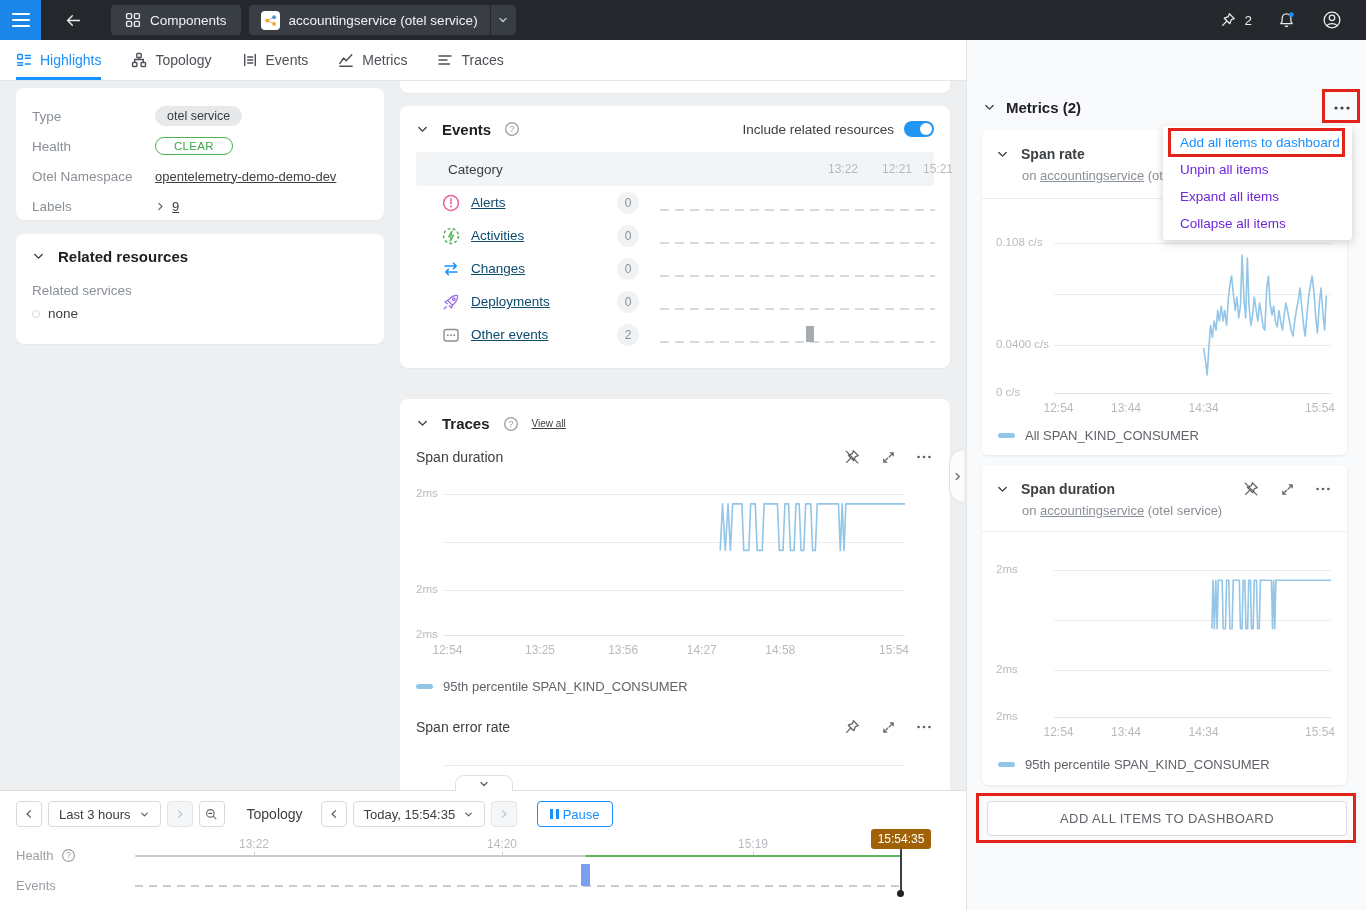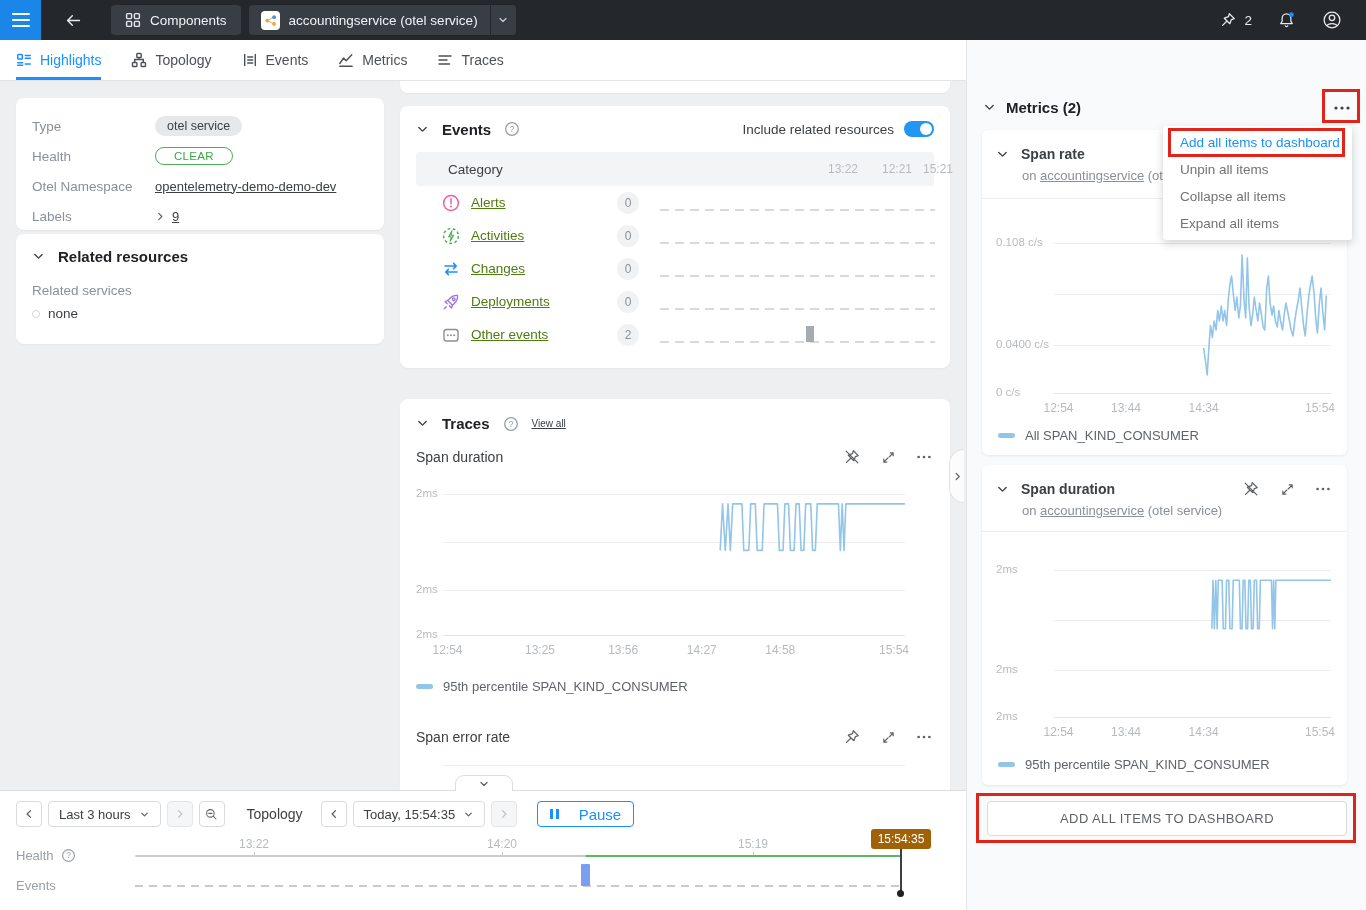--- a/index.html
+++ b/index.html
@@ -27,21 +27,21 @@
   .navbar { position:absolute; left:0; top:40px; width:966px; height:41px; background:#fff; border-bottom:1px solid #e2e4e6; display:flex; align-items:stretch; gap:30px; padding:0 0 0 16px; z-index:5; }
   .nav-tab { display:flex; align-items:center; gap:8px; color:#4d5156; font-size:14px; cursor:pointer; position:relative; }
   .nav-tab.active { color:#1890ff; }
   .nav-tab.active::after { content:""; position:absolute; left:0; right:0; bottom:0; height:3px; background:#1890ff; }
 
   
   .content { position:absolute; left:0; top:81px; width:966px; height:709px; background:#edeff0; overflow:hidden; }
   .card { position:absolute; background:#fff; border-radius:8px; box-shadow:0 1px 2px rgba(0,0,0,.04); }
 
   
-  .card-details { left:16px; top:17px; width:368px; height:132px; padding:13px 16px; }
+  .card-details { left:16px; top:7px; width:368px; height:132px; padding:13px 16px; }
   .prop-row { display:flex; align-items:center; height:30px; }
   .prop-label { width:123px; color:#8a9097; font-size:13.5px; }
   .chip { background:#e7e8ea; color:#3c4043; border-radius:11px; padding:3px 12px; font-size:12.5px; }
   .pill-clear { border:1px solid #4caf50; color:#3da844; border-radius:11px; padding:2px 18px; font-size:11.5px; letter-spacing:.3px; }
   .lnk { color:#3c4043; text-decoration:underline; cursor:pointer; }
   .labels-val { display:flex; align-items:center; gap:6px; }
 
   
   .card-related { left:16px; top:153px; width:368px; height:110px; padding:14px 16px; }
   .sec-head { display:flex; align-items:center; gap:13px; }
@@ -60,21 +60,21 @@
   .card-events { left:400px; top:25px; width:550px; height:262px; }
   .ev-head { display:flex; align-items:center; height:46px; padding:0 16px; }
   .ev-head-right { margin-left:auto; display:flex; align-items:center; gap:10px; font-size:13.5px; color:#3c4043; }
   .toggle { width:30px; height:16px; border-radius:8px; background:#2196f3; position:relative; cursor:pointer; }
   .toggle .knob { position:absolute; right:2px; top:2px; width:12px; height:12px; border-radius:50%; background:#fff; }
   .ev-tablehead { margin:0 16px; height:34px; background:#f3f4f6; border-radius:3px; display:flex; align-items:center; position:relative; color:#3c4043; }
   .ev-cat { padding-left:32px; font-size:13.5px; }
   .ev-time { position:absolute; top:10px; color:#b7bbbf; font-size:12px; transform:translateX(-50%); }
   .ev-row { display:flex; align-items:center; height:33px; padding-left:41px; position:relative; }
   .ev-ic { width:20px; height:20px; margin-right:10px; flex:none; display:flex; }
-  .ev-lbl { font-size:13.5px; color:#4d7c0f; text-decoration:underline; cursor:pointer; }
+  .ev-lbl { font-size:13.5px; color:#0c4a6e; text-decoration:underline; cursor:pointer; }
   .ev-count { position:absolute; left:217px; width:22px; height:22px; border-radius:50%; background:#f1f2f4; color:#8a9097; font-size:12px; display:flex; align-items:center; justify-content:center; }
   .ev-spark { position:absolute; left:260px; right:15px; height:20px; }
   .ev-dash { position:absolute; left:0; right:0; bottom:2px; height:2px;
      background:repeating-linear-gradient(90deg,#d7d9db 0 9px,transparent 9px 15px); }
   .ev-bar { position:absolute; bottom:3px; width:8px; height:16px; background:#a6abb1; }
 
   
   .card-traces { left:400px; top:318px; width:550px; height:480px; border-radius:8px 8px 0 0; }
   .tr-head { display:flex; align-items:center; gap:13px; padding:16px 16px 0 16px; }
   .chart-titlerow { position:absolute; left:16px; right:16px; display:flex; align-items:center; }
@@ -114,38 +114,38 @@
   .rp-card-title { font-size:14px; font-weight:bold; color:#3c4043; }
   .rp-card-sub { padding:4px 14px 0 40px; color:#8a9097; font-size:13px; white-space:nowrap; overflow:hidden; }
   .rp-card-sub .lnk { color:#8a9097; }
   .rp-divider { position:absolute; left:0; right:0; height:1px; background:#ededee; }
 
   
   .add-all-btn { position:absolute; left:20px; top:761px; width:360px; height:35px; background:#fff; border:1px solid #d9dbdd; border-radius:4px; color:#5f6368; font-size:13px; letter-spacing:.4px; display:flex; align-items:center; justify-content:center; cursor:pointer; }
 
   
   .menu { position:absolute; left:1163px; top:126px; width:189px; background:#fff; border-radius:3px; box-shadow:0 3px 10px rgba(0,0,0,.18); padding:3px 0; z-index:50; }
-  .menu-item { height:27px; display:flex; align-items:center; padding:0 17px; font-size:13.5px; color:#737373; cursor:pointer; white-space:nowrap; }
+  .menu-item { height:27px; display:flex; align-items:center; padding:0 17px; font-size:13.5px; color:#6d28d9; cursor:pointer; white-space:nowrap; }
   .menu-item.hl { color:#1890ff; }
 
   
   .redbox { position:absolute; border:3px solid #e2231a; z-index:60; pointer-events:none; }
   .rb1 { left:1322px; top:89px; width:38px; height:34px; }
   .rb2 { left:1168px; top:128px; width:177px; height:29px; }
   .rb3 { left:976px; top:793px; width:380px; height:50px; }
 
   
   .bottombar { position:absolute; left:0; top:790px; width:966px; height:120px; background:#fff; border-top:1px solid #dcdee0; z-index:8; }
   .collapse-tab { position:absolute; left:455px; top:-16px; width:58px; height:16px; background:#fff; border:1px solid #dcdee0; border-bottom:none; border-radius:9px 9px 0 0; display:flex; align-items:center; justify-content:center; color:#5f6368; cursor:pointer; }
   .bb-controls { position:absolute; left:16px; top:10px; display:flex; align-items:center; gap:6px; }
   .sq-btn { width:26px; height:26px; border:1px solid #d9dbdd; border-radius:4px; background:#fff; display:flex; align-items:center; justify-content:center; color:#5f6368; cursor:pointer; }
   .sq-btn.disabled { background:#f5f6f7; border-color:#e5e6e8; color:#c3c6c9; cursor:default; }
   .dd-btn { height:26px; border:1px solid #d9dbdd; border-radius:4px; background:#fff; display:flex; align-items:center; gap:8px; padding:0 10px; font-size:13px; color:#3c4043; cursor:pointer; }
   .bb-label { font-size:14px; color:#3c4043; margin:0 12px 0 16px; }
-  .pause-btn { height:26px; margin-left:14px; border:1px solid #1890ff; border-radius:4px; background:#fff; color:#1890ff; font-size:15px; display:flex; align-items:center; gap:20px; padding:0 12px; cursor:pointer; }
+  .pause-btn { height:26px; margin-left:14px; border:1px solid #1890ff; border-radius:4px; background:#fff; color:#1890ff; font-size:13px; display:flex; align-items:center; gap:4px; padding:0 12px; cursor:pointer; }
   .pause-ic { display:flex; gap:2.5px; }
   .pause-ic i { display:block; width:3px; height:10px; background:#1890ff; }
 
   .tl-tick-label { position:absolute; top:46px; transform:translateX(-50%); color:#b7bbbf; font-size:12px; }
   .tl-tickmark { position:absolute; top:61px; width:1px; height:5px; background:#c9ccce; }
   .tl-rowlabel { position:absolute; left:16px; color:#9aa0a6; font-size:13px; display:flex; align-items:center; gap:7px; }
   .health-line-gray { position:absolute; left:135px; top:64px; width:450px; height:2px; background:#c9ccce; border-radius:1px; }
   .health-line-green { position:absolute; left:585px; top:64px; width:316px; height:2px; background:#5cb860; border-radius:1px; }
   .events-dash { position:absolute; left:135px; top:94px; width:766px; height:2px;
      background:repeating-linear-gradient(90deg,#c9ccce 0 8px,transparent 8px 14px); }
@@ -526,21 +526,21 @@
             <span style="left:73%">14:58</span>
             <span class="last">15:54</span>
           </div>
         </div>
       </div>
       <div class="legend" style="left:16px; top:280px">
         <span class="swatch"></span>
         <span>95th percentile SPAN_KIND_CONSUMER</span>
       </div>
 
-      <div class="chart-titlerow" style="top:328px">
+      <div class="chart-titlerow" style="top:318px">
         <span class="chart-title">Span error rate</span>
         <span class="chart-actions">
           <span class="icobtn">
               <svg width="18" height="18" viewBox="0 0 20 20">
                 <g fill="none" stroke="currentColor" stroke-width="1.4" stroke-linejoin="round">
                   <path d="M11.5 3l5.5 5.5-3.2 1-1.8 4.6-6.1-6.1 4.6-1.8 1-3.2z"></path>
                   <path d="M8.6 11.4L4 16" stroke-linecap="round"></path>
                 </g>
               </svg>
             </span>
@@ -726,22 +726,22 @@
         <span>95th percentile SPAN_KIND_CONSUMER</span>
       </div>
     </div>
 
     <button class="add-all-btn">ADD ALL ITEMS TO DASHBOARD</button>
   </div>
 
   <div class="menu">
     <div class="menu-item hl">Add all items to dashboard</div>
     <div class="menu-item">Unpin all items</div>
+    <div class="menu-item">Expand all items</div>
     <div class="menu-item">Collapse all items</div>
-    <div class="menu-item">Expand all items</div>
   </div>
 
   <div class="redbox rb1"></div>
   <div class="redbox rb2"></div>
   <div class="redbox rb3"></div>
 
   <div class="bottombar">
     <div class="collapse-tab">
       <span>
           <svg width="12" height="12" viewBox="0 0 16 16">

